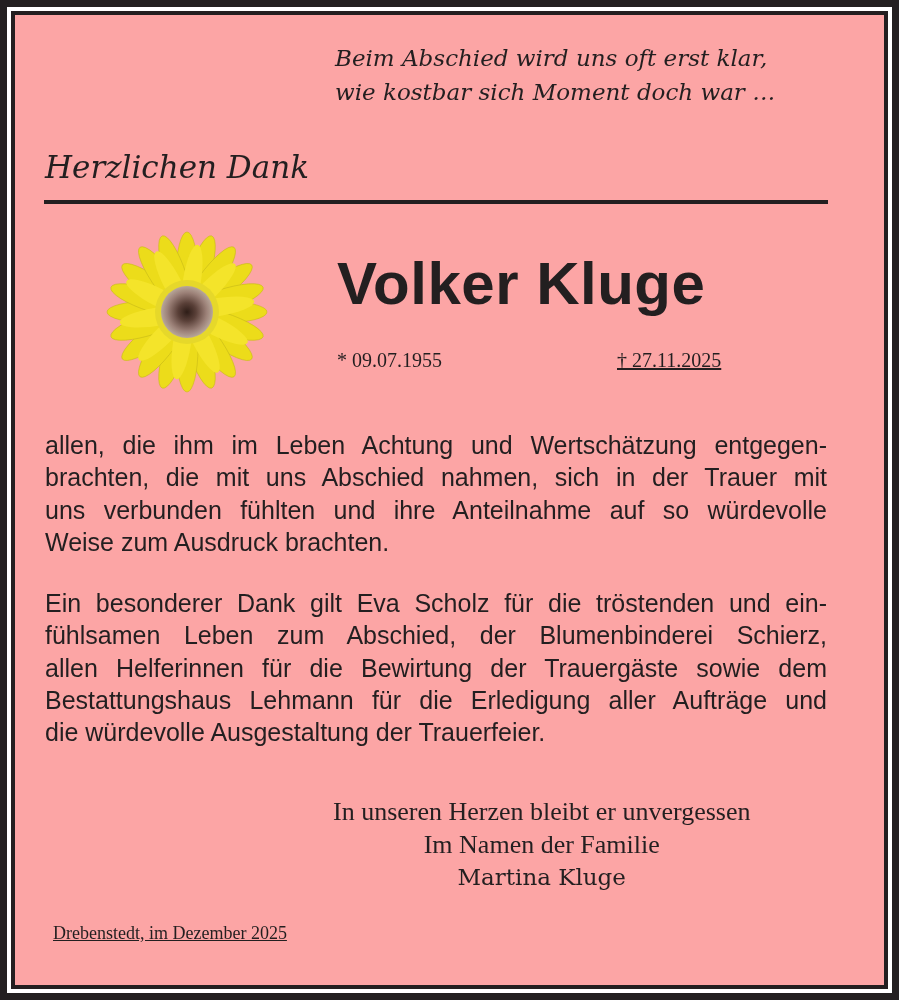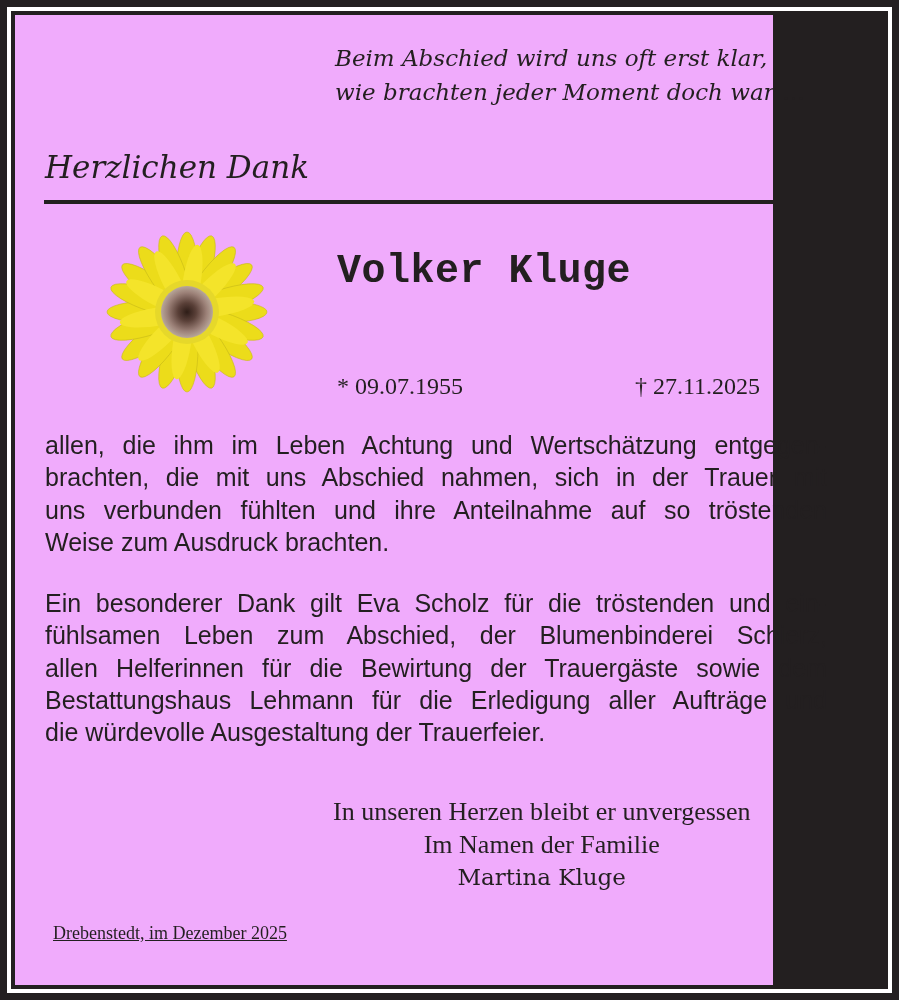--- a/index.html
+++ b/index.html
@@ -1,49 +1,49 @@
 <!DOCTYPE html>
 <html><head>
 <meta charset="utf-8">
 <style>
   html, body { margin: 0; padding: 0; }
   body { width: 899px; height: 1000px; background: #231f20; position: relative; overflow: hidden; font-family: "DejaVu Serif", serif; color: #231f20; }
   .gap { position: absolute; left: 7px; top: 7px; width: 885px; height: 986px; background: #ffffff; }
   .inner-frame { position: absolute; left: 11px; top: 11px; width: 877px; height: 978px; background: #231f20; }
-  .page { position: absolute; left: 15px; top: 15px; width: 758px; height: 970px; background: #f0abfc; }
+  .page { position: absolute; left: 15px; top: 15px; width: 869px; height: 970px; background: #fca5a5; }
   .abs { position: absolute; white-space: nowrap; }
   .motto { left: 320px; top: 26px; font-family: "DejaVu Serif", serif; font-style: italic; font-size: 23px; line-height: 34px; color: #231f20; }
   .heading { left: 30px; top: 134px; font-family: "DejaVu Serif", serif; font-style: italic; font-size: 31px; color: #231f20; }
   .rule { position: absolute; left: 29px; top: 185px; width: 784px; height: 4px; background: #231f20; }
   .flower { position: absolute; left: 82px; top: 213px; width: 175px; height: 170px; }
-  .name { left: 322px; top: 234px; font-family: Liberation Mono, monospace; font-weight: bold; font-size: 40px; letter-spacing: 0.5px; color: #231f20; }
-  .dates { top: 334px; font-family: "Liberation Serif", serif; font-size: 24px; color: #231f20; margin-top: 24px; }
+  .name { left: 322px; top: 234px; font-family: Liberation Sans, sans-serif; font-weight: bold; font-size: 60px; letter-spacing: 0.5px; color: #231f20; }
+  .dates { top: 334px; font-family: "Liberation Serif", serif; font-size: 20px; color: #231f20; }
   .birth { left: 322px; }
-  .death { left: 620px; }
+  .death { left: 602px; text-decoration: underline; }
   .para { position: absolute; left: 30px; width: 782px; font-family: "Liberation Sans", sans-serif; font-size: 25px; line-height: 32.3px; text-align: justify; color: #231f20; transform-origin: left top; }
   .para span { display: block; }
   .para span.last { text-align-last: left; }
   .para span.full { text-align-last: justify; }
   .p1 { top: 414px; }
   .p2 { top: 572px; }
   .closing { left: 318px; top: 780px; font-family: "Liberation Serif", serif; font-size: 26px; line-height: 33px; color: #231f20; text-align: center; }
   .closing .signer { font-family: "DejaVu Serif", serif; font-weight: normal; font-size: 23px; }
   .place { left: 38px; top: 908px; font-family: "Liberation Serif", serif; font-size: 18px; color: #231f20; text-decoration: underline; }
 </style>
 </head>
 <body>
 
 <div class="gap"></div>
 <div class="inner-frame"></div>
 
 <div class="page">
 
   <div class="abs motto">
     <div>Beim Abschied wird uns oft erst klar,</div>
-    <div>wie brachten jeder Moment doch war …</div>
+    <div>wie kostbar sich Moment doch war …</div>
   </div>
 
   <div class="abs heading">Herzlichen Dank</div>
   <div class="rule"></div>
 
   <svg class="flower" viewBox="0 0 175 170">
     <defs>
       <radialGradient id="ctr" cx="50%" cy="50%" r="50%">
         <stop offset="0%" stop-color="#2e1d17"></stop>
         <stop offset="35%" stop-color="#5a4038"></stop>
@@ -91,21 +91,21 @@
     </g>
   </svg>
 
   <div class="abs name">Volker Kluge</div>
   <div class="abs dates birth">* 09.07.1955</div>
   <div class="abs dates death">† 27.11.2025</div>
 
   <div class="para p1">
     <span class="full">allen, die ihm im Leben Achtung und Wertschätzung entgegen-</span>
     <span class="full">brachten, die mit uns Abschied nahmen, sich in der Trauer mit</span>
-    <span class="full">uns verbunden fühlten und ihre Anteilnahme auf so tröstenden</span>
+    <span class="full">uns verbunden fühlten und ihre Anteilnahme auf so würdevolle</span>
     <span class="last">Weise zum Ausdruck brachten.</span>
   </div>
 
   <div class="para p2">
     <span class="full">Ein besonderer Dank gilt Eva Scholz für die tröstenden und ein-</span>
     <span class="full">fühlsamen Leben zum Abschied, der Blumenbinderei Schierz,</span>
     <span class="full">allen Helferinnen für die Bewirtung der Trauergäste sowie dem</span>
     <span class="full">Bestattungshaus Lehmann für die Erledigung aller Aufträge und</span>
     <span class="last">die würdevolle Ausgestaltung der Trauerfeier.</span>
   </div>

